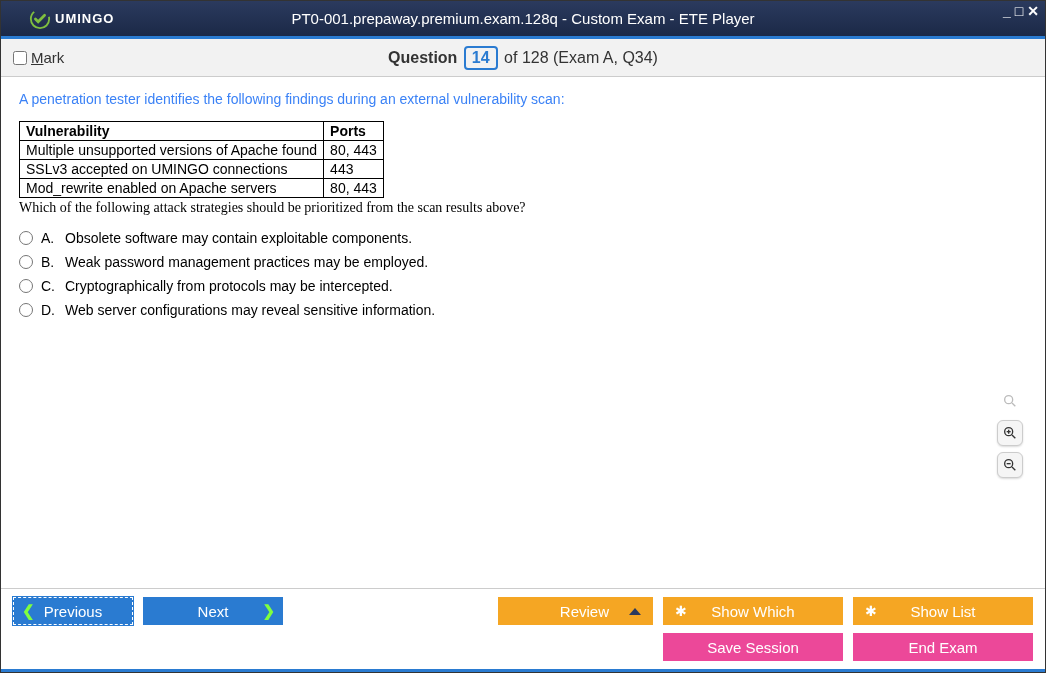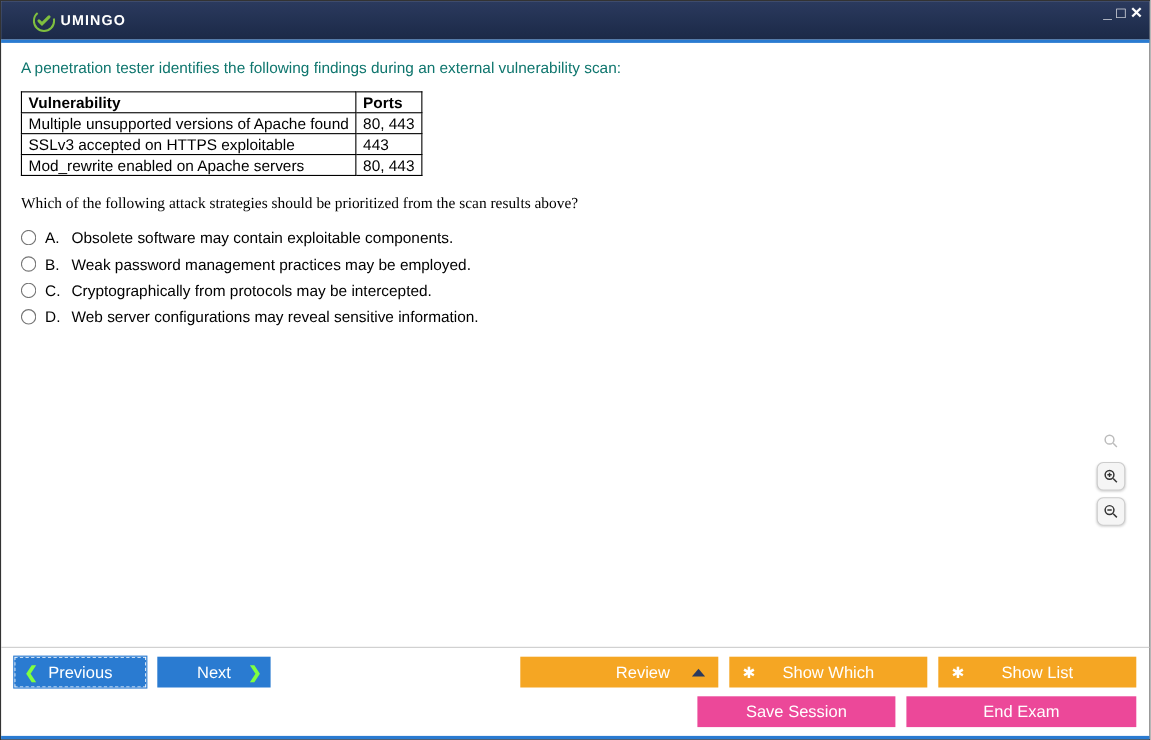--- a/index.html
+++ b/index.html
@@ -19,22 +19,22 @@
 .question-bar { height: 38px; background: #f2f2f2; border-bottom: 1px solid #ccc; display: flex; align-items: center; padding: 0 12px; position: relative; }
 .mark-box { display: flex; align-items: center; gap: 4px; }
 .mark-box input { width: 14px; height: 14px; }
 .mark-box label { font-size: 15px; color: #333; }
 .mark-box label .underline { text-decoration: underline; }
 .question-info { position: absolute; left: 0; right: 0; text-align: center; font-size: 16px; color: #333; pointer-events: none; }
 .question-info b { font-weight: bold; }
 .q-num { display: inline-block; border: 2px solid #2a7bd1; border-radius: 4px; padding: 1px 6px; color: #2a7bd1; font-weight: bold; margin: 0 2px; }
 
 .content { flex: 1; padding: 14px 18px; position: relative; overflow: auto; }
-.question-text { font-size: 14px; color: #0f766e; margin-bottom: 14px; }
-.vuln-table { border-collapse: collapse; margin-bottom: 18px; }
+.question-text { font-size: 14px; color: #3b82f6; margin-bottom: 14px; }
+.vuln-table { border-collapse: collapse; margin-bottom: 2px; }
 .vuln-table th, .vuln-table td { border: 1px solid #000; padding: 1px 6px; font-size: 14px; text-align: left; }
 .vuln-table th { font-weight: bold; }
 .question-text2 { font-size: 14px; color: #000; margin-bottom: 14px; font-family: Liberation Serif, serif; }
 
 .options { display: flex; flex-direction: column; gap: 8px; }
 .option { display: flex; align-items: center; gap: 8px; font-size: 14px; }
 .option input[type="radio"] { width: 14px; height: 14px; }
 .option .letter { min-width: 16px; }
 
 .zoom-controls { position: absolute; right: 22px; bottom: 110px; display: flex; flex-direction: column; gap: 6px; align-items: center; }
@@ -42,73 +42,85 @@
 .zoom-btn svg { width: 16px; height: 16px; }
 
 .footer { border-top: 1px solid #ccc; padding: 8px 12px; display: flex; flex-direction: column; gap: 8px; }
 .footer-row { display: flex; gap: 10px; align-items: center; }
 
 .btn { height: 28px; display: flex; align-items: center; justify-content: center; font-size: 15px; cursor: pointer; border: none; color: #fff; position: relative; }
 .btn-blue { background: #2a7bd1; }
 .btn-orange { background: #f5a623; }
 .btn-dark { background: #ec4899; }
 .btn-prev { width: 120px; border: 1px dashed #fff; outline: 1px solid #2a7bd1; }
-.btn-next { width: 103px; }
+.btn-next { width: 140px; }
 .arrow-l { position: absolute; left: 8px; color: #7fff3f; font-weight: bold; }
 .arrow-r { position: absolute; right: 8px; color: #7fff3f; font-weight: bold; }
-.btn-review { width: 180px; justify-content: flex-end; padding-right: 44px; }
+.btn-review { width: 155px; justify-content: flex-end; padding-right: 44px; }
 .review-tri { position: absolute; right: 12px; width: 0; height: 0; border-left: 6px solid transparent; border-right: 6px solid transparent; border-bottom: 7px solid #2b3a5e; }
 .btn-showans { width: 180px; }
 .btn-showlist { width: 180px; }
 .btn-save { width: 180px; }
-.btn-end { width: 209px; }
+.btn-end { width: 180px; }
 .btn-ico { position: absolute; left: 12px; font-size: 14px; }
 
 .spacer { flex: 1; }
 .bottom-border { height: 3px; background: #2a7bd1; }
 </style>
 </head>
 <body>
 
 <div class="window">
   <div class="titlebar">
     <div class="logo">
       <span class="logo-check">
         <svg viewBox="0 0 24 24">
             <circle cx="12" cy="12" r="10" fill="none" stroke="#7fbf3f" stroke-width="2" stroke-dasharray="40 20"></circle>
             <path d="M7 12 l3 3 l7 -7" fill="none" stroke="#7fbf3f" stroke-width="3" stroke-linecap="round"></path>
           </svg>
       </span>
       <span class="logo-text">UMINGO</span>
     </div>
+    <div class="window-title">PT0-001.prepaway.premium.exam.128q - Custom Exam - ETE Player</div>
     <div class="window-controls">
       <span>_</span>
       <span>□</span>
       <span>✕</span>
     </div>
   </div>
 
+  <div class="question-bar">
+    <div class="mark-box">
+      <input type="checkbox" style="">
+      <label><span class="underline">M</span><span>ark</span></label>
+    </div>
+    <div class="question-info">
+      <b>Question</b>
+      <span class="q-num">14</span>
+      <span>of 128 (Exam A, Q34)</span>
+    </div>
+  </div>
 
   <div class="content">
     <div class="question-text">A penetration tester identifies the following findings during an external vulnerability scan:</div>
 
     <table class="vuln-table">
       <thead>
           <tr id="vt-head">
             <th>Vulnerability</th>
             <th>Ports</th>
           </tr>
         </thead>
       <tbody id="vt-body">
           <tr>
             <td>Multiple unsupported versions of Apache found</td>
             <td>80, 443</td>
           </tr>
           <tr>
-            <td>SSLv3 accepted on HTTPS exploitable</td>
+            <td>SSLv3 accepted on UMINGO connections</td>
             <td>443</td>
           </tr>
           <tr>
             <td>Mod_rewrite enabled on Apache servers</td>
             <td>80, 443</td>
           </tr>
         </tbody>
     </table>
 
     <div class="question-text2">Which of the following attack strategies should be prioritized from the scan results above?</div>

